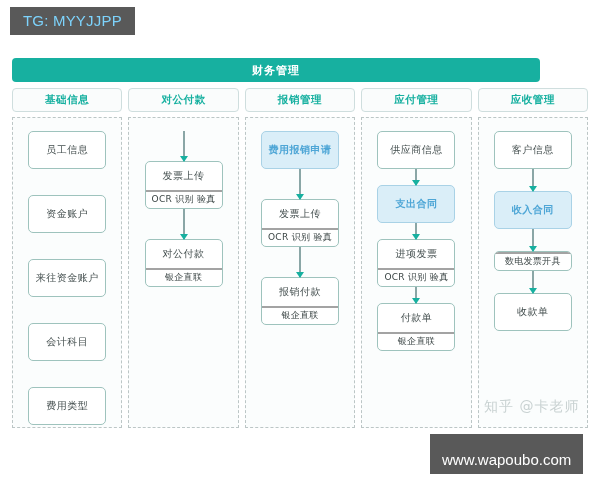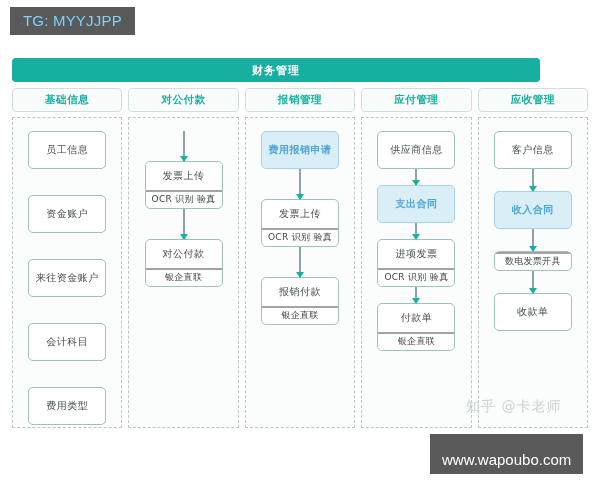--- a/index.html
+++ b/index.html
@@ -38,21 +38,21 @@
     color: #ffffff;
     font-family: "Liberation Sans", sans-serif;
     font-size: 15px;
     padding: 17px 12px 6px 12px;
     white-space: nowrap;
   }
 
   
   .watermark {
     position: absolute;
-    left: 466px;
+    left: 484px;
     top: 398px;
     font-size: 14px;
     color: #c9d2d2;
     font-family: "DejaVu Sans", sans-serif;
     white-space: nowrap;
     letter-spacing: 1px;
   }
 
   
   .diagram {

